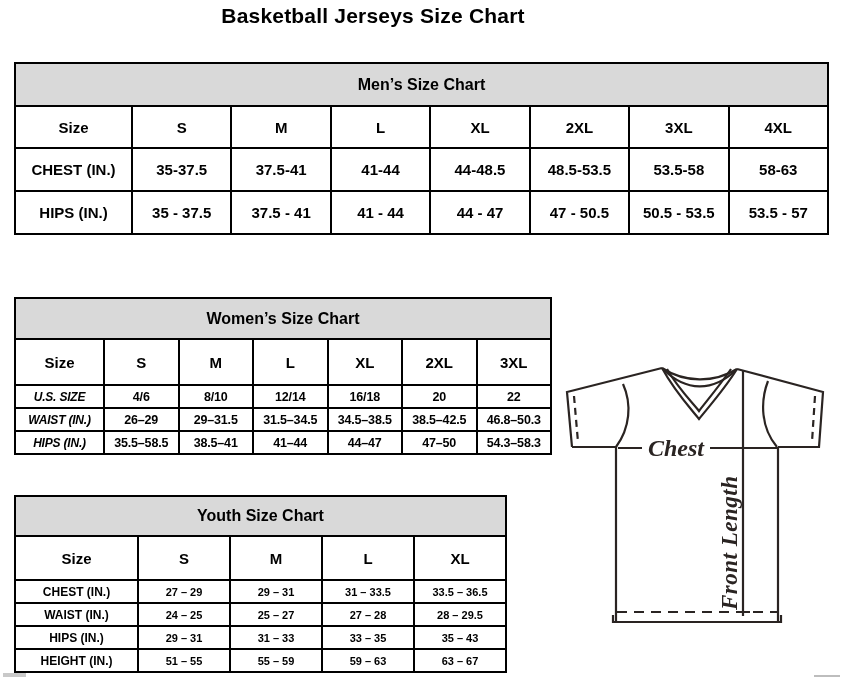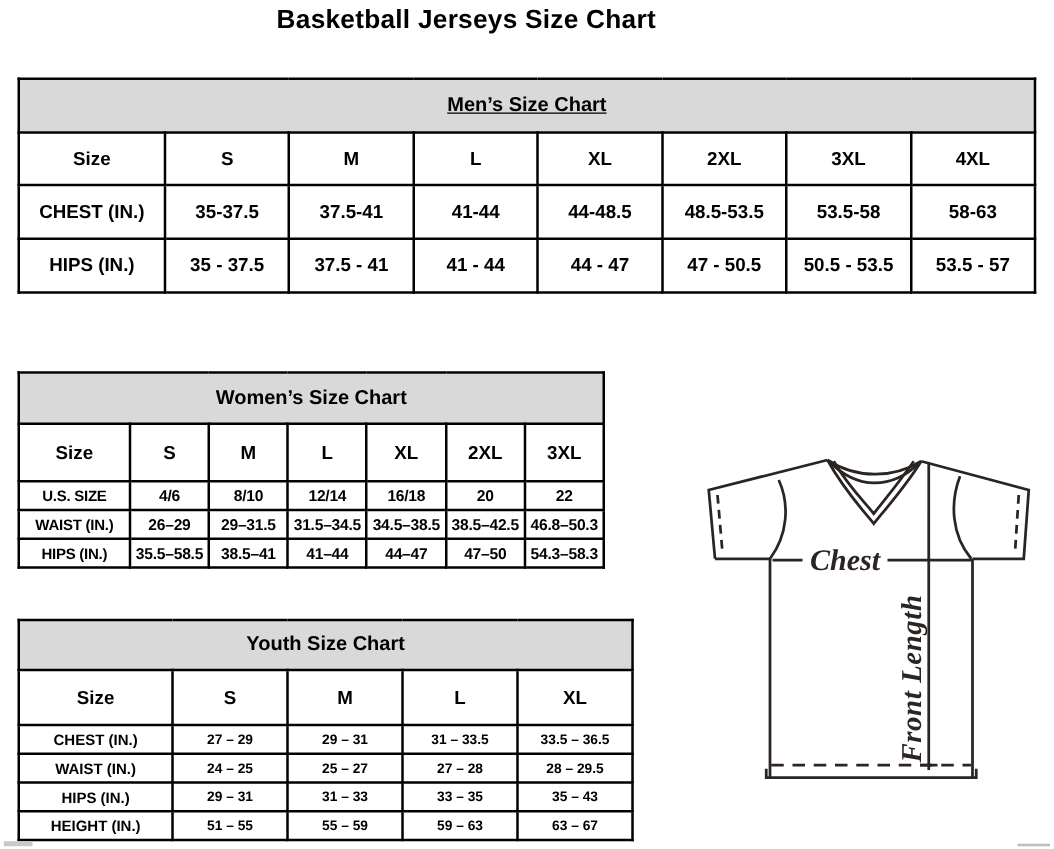--- a/index.html
+++ b/index.html
@@ -6,29 +6,29 @@
   .canvas{position:relative;width:843px;height:679px;background:#ffffff;overflow:hidden;
           font-family:"Liberation Sans",sans-serif;color:#000;}
   .page-title{position:absolute;top:4px;left:0;width:746px;text-align:center;
               font-size:21px;font-weight:bold;margin:0;letter-spacing:.2px;}
   table{border-collapse:collapse;table-layout:fixed;position:absolute;background:#fff;}
   td{border:2px solid #000;text-align:center;vertical-align:middle;font-weight:bold;
      padding:0;overflow:hidden;white-space:nowrap;}
   .tbl-title td{background:#d9d9d9;font-size:16px;}
   
   .mens{left:14px;top:62px;width:815px;}
-  .mens .tbl-title td{height:41px;text-decoration:underline;}
+  .mens .tbl-title td{height:41px;}
   .mens .size-row td{height:40px;font-size:15px;}
   .mens .data-row td{height:41px;font-size:15px;}
   
-  .womens{left:14px;top:297px;width:470px;}
+  .womens{left:14px;top:297px;width:538px;}
   .womens .tbl-title td{height:39px;}
   .womens .size-row td{height:44px;font-size:15px;}
   .womens .data-row td{height:21px;font-size:12.5px;letter-spacing:-.2px;}
-  .womens .data-row td.lbl{font-size:12px;}
+  .womens .data-row td.lbl{font-size:12px;font-style:italic;}
   
   .youth{left:14px;top:495px;width:493px;}
   .youth .tbl-title td{height:38px;}
   .youth .size-row td{height:42px;font-size:15px;}
   .youth .data-row td{height:21px;font-size:11px;}
   .youth .data-row td.lbl{font-size:12px;}
   
   .jersey{position:absolute;left:553px;top:356px;width:290px;height:282px;}
   .jersey path,.jersey line{fill:none;stroke:#2a2422;stroke-width:2.2;}
   .jersey text{fill:#2a2422;font-family:"Liberation Serif",serif;

